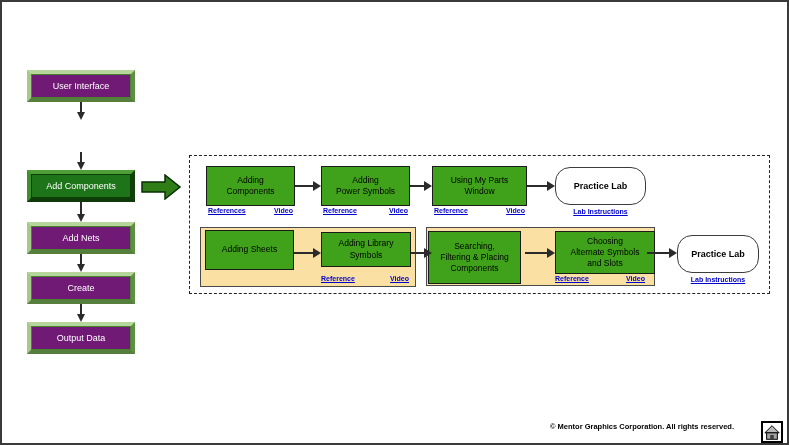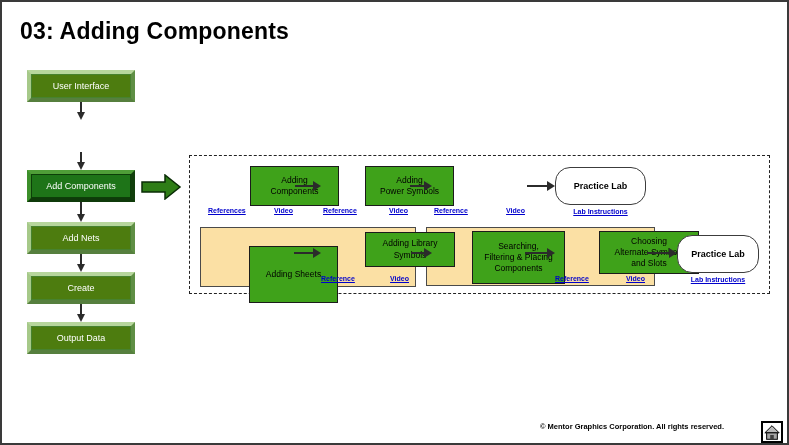--- a/index.html
+++ b/index.html
@@ -12,21 +12,21 @@
   }
 
   .title {
     position:absolute; left:18px; top:16px;
     font-size:23px; font-weight:bold; color:#000; letter-spacing:0.2px;
   }
 
   
   .side-box {
     position:absolute; left:25px; width:108px; height:32px;
-    background:#4d7c0f;
+    background:#701a75;
     border:4px solid;
     border-color:#b7d69c #5f8f45 #567f3e #a6c989;
     box-shadow: inset 0 0 0 1px #47822f;
     display:flex; align-items:center; justify-content:center;
     color:#ffffff; font-size:9px; cursor:pointer;
   }
   .side-box.active {
     background:#1e7418;
     border-color:#4f9e38 #123f0c #0f3a0a #3c8f2a;
     box-shadow: inset 0 0 0 1px #0c3f08;
@@ -51,54 +51,53 @@
   .dashed {
     position:absolute; left:187px; top:153px; width:581px; height:139px;
     border:1px dashed #222; background:transparent;
   }
   .tan {
     position:absolute; background:#fbe0a4; border:1px solid #4a4a4a;
   }
   .fbox {
     position:absolute; background:#3fa21a; border:1px solid #1b1b1b;
     display:flex; align-items:center; justify-content:center; text-align:center;
-    color:#000; font-size:8.5px; line-height:1.3; white-space:pre-line; padding:5px 2px;margin-left:44px;
+    color:#000; font-size:8.5px; line-height:1.3; white-space:pre-line; padding:5px 2px;
   }
   .plab {
     position:absolute; background:#ffffff; border:1.5px solid #3c3c3c; border-radius:15px;
     display:flex; align-items:center; justify-content:center;
     color:#000; font-size:9px; font-weight:600;
   }
   .links {
     position:absolute; height:11px; display:flex; justify-content:space-between;
     align-items:flex-start; padding:0 2px;
   }
   .links.center { justify-content:center; }
   .lnk {
     color:#0000cc; font-size:7px; font-weight:bold; text-decoration:underline;
     cursor:pointer; white-space:nowrap;
   }
 
   
   .copyright {
-    position:absolute; right:63px; top:420px;
+    position:absolute; right:53px; top:420px;
     font-size:7.5px; font-weight:bold; color:#000;
   }
   .home-btn {
     position:absolute; right:4px; top:419px; width:22px; height:22px;
     background:#fff; border:2px solid #000;
     display:flex; align-items:center; justify-content:center; cursor:pointer;
   }
 </style>
 </head>
 <body>
 
 <div class="page">
 
-  <div class="title">03: Adding Components</div>
 
   <div class="side-box" style="top:68px">
       <span>User Interface</span>
     </div>
   <div class="side-box active" style="top:168px">
       <span>Add Components</span>
     </div>
   <div class="side-box" style="top:220px">
       <span>Add Nets</span>
     </div>
@@ -118,20 +117,22 @@
   <svg class="block-arrow" width="41" height="26" viewBox="0 0 41 26">
     <polygon points="1,8 24,8 24,1 39,13 24,25 24,18 1,18" fill="#2e7d16" stroke="#0a2d06" stroke-width="1.5"></polygon>
   </svg>
 
   <div class="dashed"></div>
 
   <div class="fbox" style="left:204px;top:164px;width:89px;height:40px"><span>Adding
 Components</span></div>
   <div class="fbox" style="left:319px;top:164px;width:89px;height:40px"><span>Adding
 Power Symbols</span></div>
+  <div class="fbox" style="left:430px;top:164px;width:95px;height:40px"><span>Using My Parts
+Window</span></div>
   <div class="plab" style="left:553px;top:165px;width:91px;height:38px">
       <span>Practice Lab</span>
     </div>
 
   <div class="harrow" style="left:293px;top:183px;width:18px"></div>
   <div class="harrow" style="left:408px;top:183px;width:14px"></div>
   <div class="harrow" style="left:525px;top:183px;width:20px"></div>
 
   <div class="links" style="left:204px;top:205px;width:89px">
     <span class="lnk">References</span>
@@ -145,21 +146,21 @@
     <span class="lnk">Reference</span>
     <span class="lnk">Video</span>
   </div>
   <div class="links center" style="left:553px;top:206px;width:91px">
     <span class="lnk">Lab Instructions</span>
   </div>
 
   <div class="tan" style="left:198px;top:225px;width:216px;height:60px"></div>
   <div class="tan" style="left:424px;top:225px;width:229px;height:59px"></div>
 
-  <div class="fbox" style="left:203px;top:244px;width:89px;height:57px"><span>Adding Sheets</span></div>
+  <div class="fbox" style="left:203px;top:228px;width:89px;height:40px"><span>Adding Sheets</span></div>
   <div class="fbox" style="left:319px;top:230px;width:90px;height:35px"><span>Adding Library
 Symbols</span></div>
   <div class="fbox" style="left:426px;top:229px;width:93px;height:53px"><span>Searching,
 Filtering &amp; Placing
 Components</span></div>
   <div class="fbox" style="left:553px;top:229px;width:100px;height:43px"><span>Choosing
 Alternate Symbols
 and Slots</span></div>
   <div class="plab" style="left:675px;top:233px;width:82px;height:38px">
       <span>Practice Lab</span>

